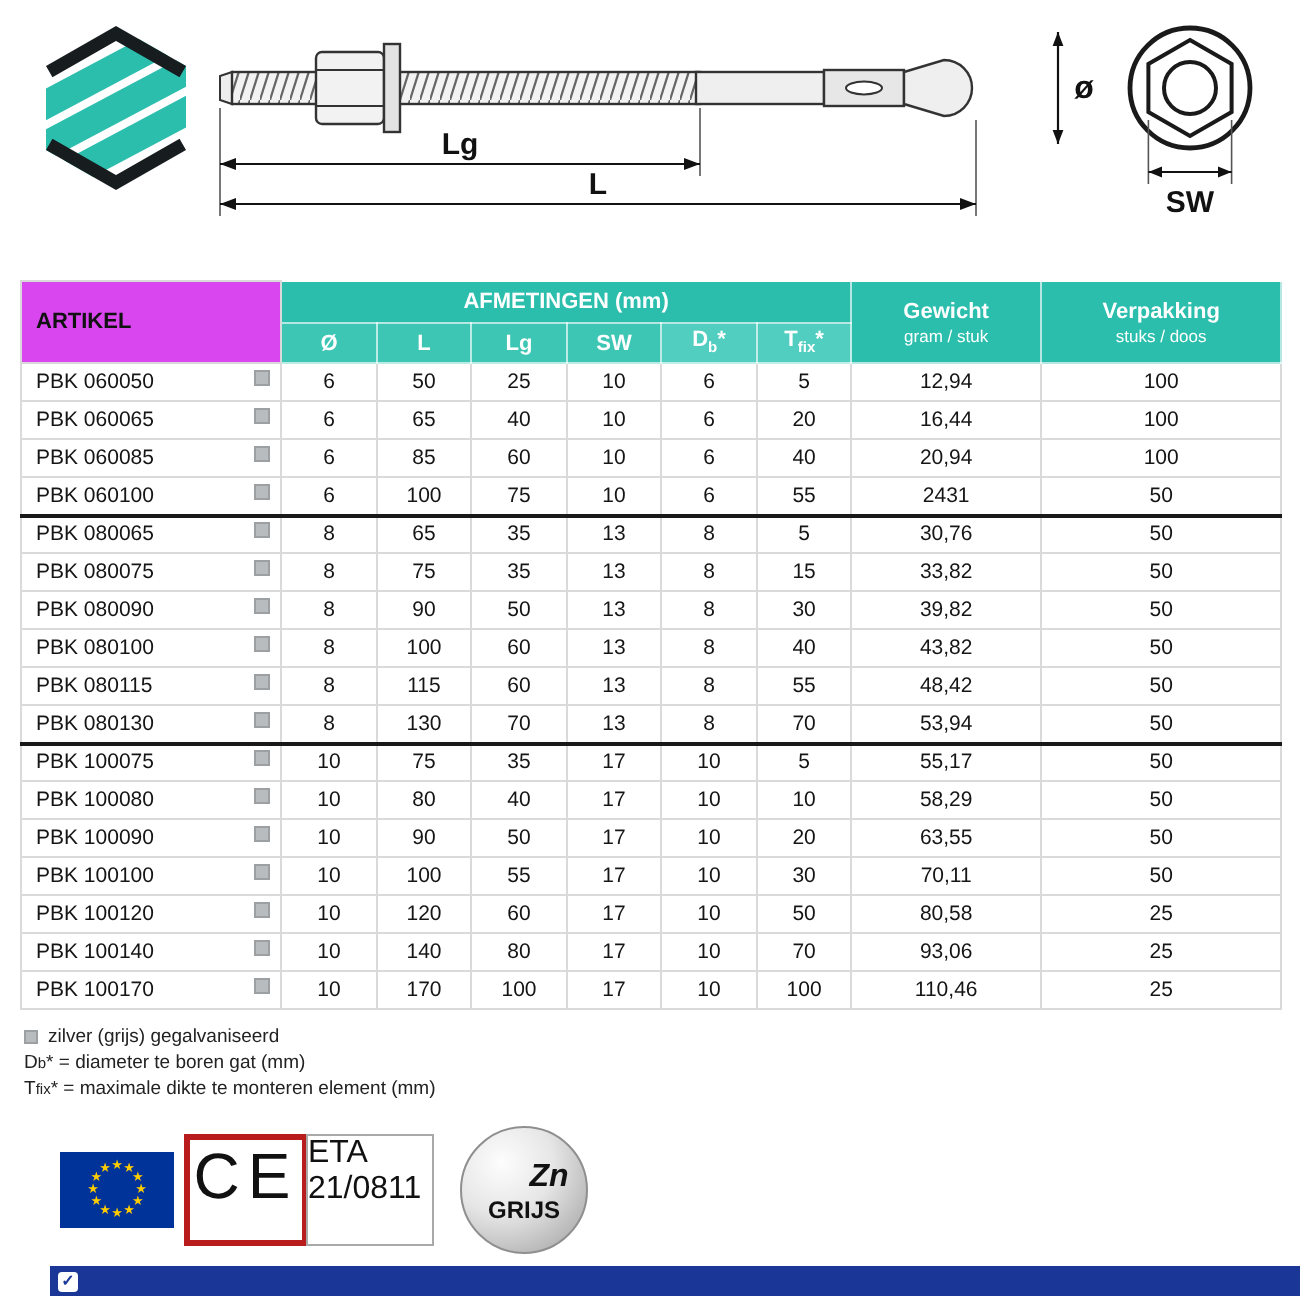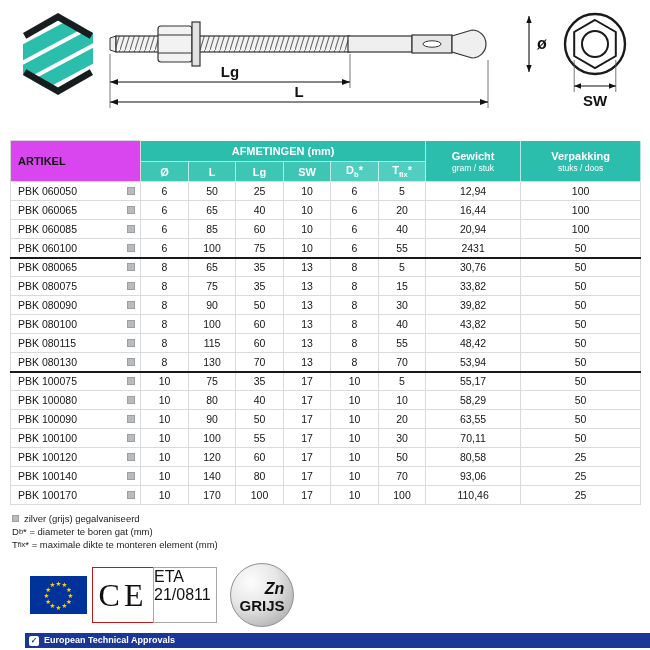--- a/index.html
+++ b/index.html
@@ -27,44 +27,44 @@
   .sub-th { background:#3ec6b5; color:#fff; font-weight:bold; height:20px;
     border:1px solid rgba(255,255,255,.65); }
   .sub-th-alt { background:#52cec0; }
   .big-th { background:#2bbead; color:#fff; border:1px solid rgba(255,255,255,.65);text-align:center; }
   .th-main { font-weight:bold; font-size:11px; line-height:13px; }
   .th-sub { font-weight:normal; font-size:8.5px; line-height:10px; }
   sub { font-size:7.5px; }
   tbody td { border:1px solid #dadada; height:19px; text-align:center;
     font-size:10.5px; color:#151515; padding:0; background:#fff; }
   td.c-artikel { text-align:left; padding:0 5px 0 7px; }
-  .art-flex { display:flex; align-items:center; justify-content:space-between; }
+  .art-flex { display:flex; align-items:flex-start; justify-content:space-between; }
   .swatch { width:8px; height:8px; background:#b9bcbe; border:1px solid #9da0a3; display:inline-block; flex:0 0 auto; }
   tbody tr:first-child td { border-top:1px solid #999; }
   tbody tr.group-start td { border-top:2px solid #191919; }
 
   
   .footnotes { position:absolute; top:512px; left:12px; font-size:9.5px; color:#222; }
   .fn-line { height:13px; line-height:13px; display:flex; align-items:center; }
   .fn-swatch { width:7px; height:7px; margin-right:5px; }
 
   
   .badges { position:absolute; top:560px; left:0; width:650px; height:70px; }
   .eu-flag { position:absolute; top:16px; left:30px; }
   .ce-box { position:absolute; top:7px; left:92px; width:62px; height:56px;
-    border:1px solid #b91c1c; display:flex; align-items:center; justify-content:center;
-    font-size:32px; color:#111; letter-spacing:4px;font-family:Liberation Serif, serif; }
+    border:3px solid #b91c1c; display:flex; justify-content:center;
+    font-size:32px; color:#111; letter-spacing:4px; }
   .eta-box { position:absolute; top:7px; left:153px; width:64px; height:56px;
     border:1px solid #a9a9a9; display:flex; align-items:flex-start; justify-content:center;
     font-size:16px; color:#111; }
   .zn-badge { position:absolute; top:3px; left:230px; width:64px; height:64px; border-radius:50%;
     background:radial-gradient(circle at 32% 28%, #fdfdfd 0%, #e6e6e6 42%, #bcbcbc 75%, #9f9f9f 100%);
     border:1px solid #8f8f8f; display:flex; flex-direction:column; align-items:center; justify-content:center; }
   .zn-main { font-size:16px; font-weight:bold; font-style:italic; color:#111; line-height:20px;margin-left:25px; }
-  .zn-sub { font-size:15px; font-weight:bold; color:#111; line-height:13px; }
+  .zn-sub { font-size:12px; font-weight:bold; color:#111; line-height:13px; }
 
   
   .footer-bar { position:absolute; top:633px; left:25px; width:625px; height:15px;
     background:#1a3697; display:flex; align-items:center; padding-left:4px; }
   .check-box { width:10px; height:10px; background:#fff; border-radius:2px; color:#1a3697;
     font-size:8px; line-height:10px; text-align:center; font-weight:bold; margin-right:5px; flex:0 0 auto; }
   .footer-text { color:#fff; font-size:9px; font-weight:bold; line-height:15px; }
 
   text { font-family:"Liberation Sans",sans-serif; }
 </style>
@@ -504,16 +504,15 @@
         <span>ETA 21/0811</span>
       </div>
     <div class="zn-badge">
       <div class="zn-main">Zn</div>
       <div class="zn-sub">GRIJS</div>
     </div>
   </div>
 
   <div class="footer-bar">
     <span class="check-box">✓</span>
-    <span class="footer-text">European Technical Approvals</span>
   </div>
 
 </div>
 
 </body></html>

